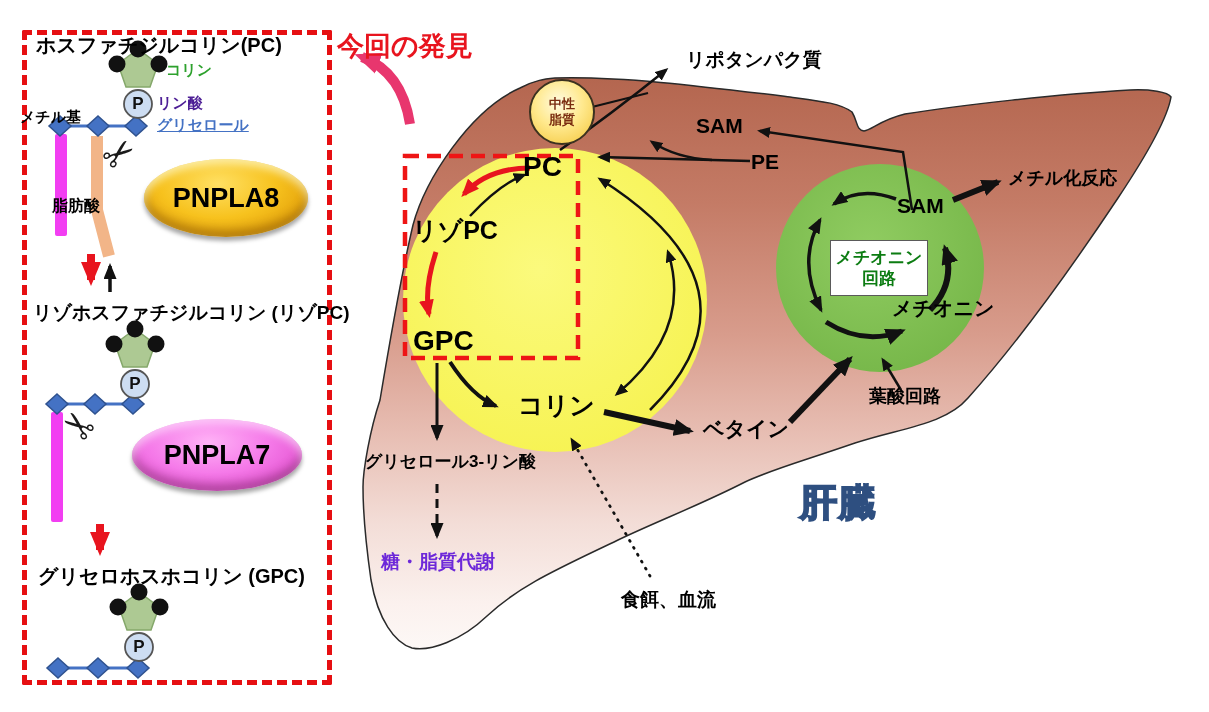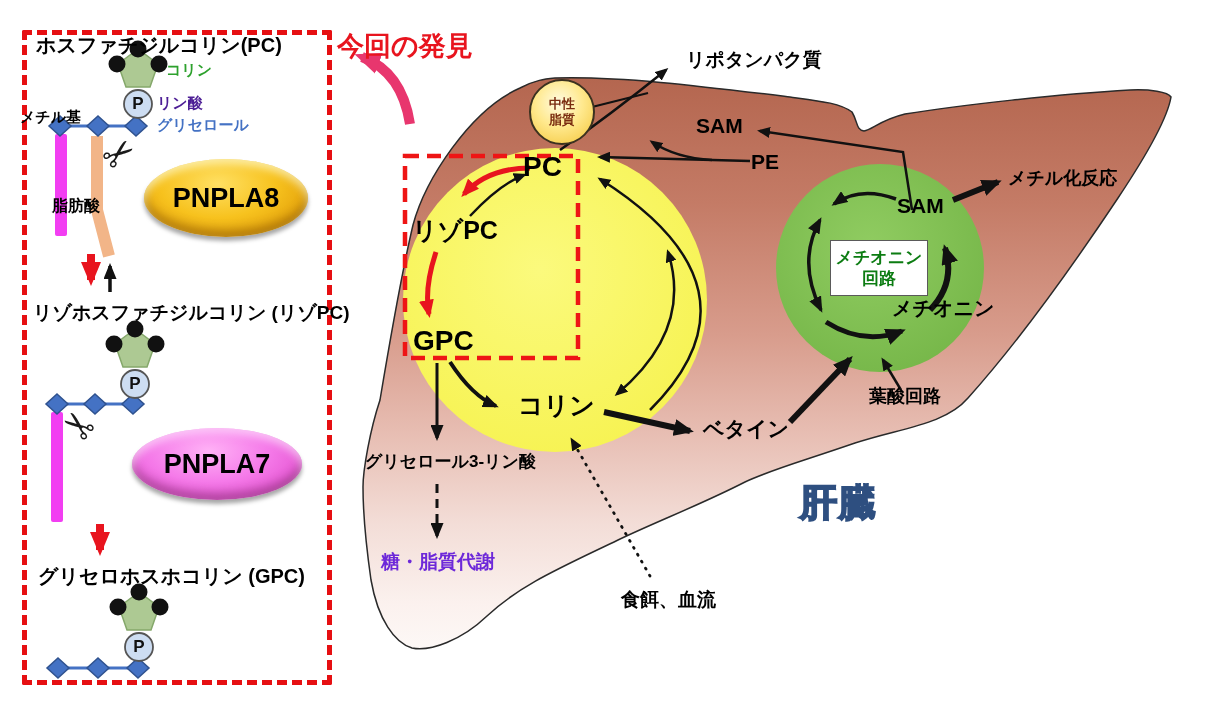--- a/index.html
+++ b/index.html
@@ -198,21 +198,21 @@
       </g>
       <circle cx="139" cy="647" r="14" fill="#cdddf2" stroke="#555" stroke-width="1.8"></circle>
     </g>
   </svg>
 
   <div class="panel-border" style="left:22px;top:30px;width:300px;height:645px;"></div>
 
   <div class="enzyme enzyme8" style="left:144px;top:159px;width:164px;height:78px;">
     <span>PNPLA8</span>
   </div>
-  <div class="enzyme enzyme7" style="left:132px;top:428px;width:170px;height:72px;">
+  <div class="enzyme enzyme7" style="left:132px;top:419px;width:170px;height:72px;">
     <span>PNPLA7</span>
   </div>
 
   <span class="scissors" style="left:103px;top:132px;transform:rotate(-38deg);">✂</span>
   <span class="scissors" style="left:62px;top:404px;transform:scaleX(-1) rotate(-38deg);">✂</span>
 
   <div class="pletter" style="left:124px;top:94px;">P</div>
   <div class="pletter" style="left:121px;top:374px;">P</div>
   <div class="pletter" style="left:125px;top:637px;">P</div>
 
@@ -223,21 +223,21 @@
 
   <div class="whitebox" style="left:830px;top:240px;width:96px;height:54px;">
     <span>メチオニン</span>
     <span>回路</span>
   </div>
 
   <div class="t" style="left:36px;top:34px;font-size:20px;font-weight:800;">ホスファチジルコリン(PC)</div>
   <div class="t" style="left:20px;top:66px;font-size:15px;font-weight:700;margin-top:42px;">メチル基</div>
   <div class="t" style="left:166px;top:61px;font-size:15px;font-weight:700;color:#2da12d;">コリン</div>
   <div class="t" style="left:157px;top:94px;font-size:15px;font-weight:700;color:#4c1d95;">リン酸</div>
-  <div class="t" style="left:157px;top:116px;font-size:15px;font-weight:700;color:#4472c4;">グリセロール</div>
+  <div class="t" style="left:157px;top:116px;font-size:15px;font-weight:700;color:#4472c4;text-decoration:underline;">グリセロール</div>
   <div class="t" style="left:52px;top:197px;font-size:16px;font-weight:700;">脂肪酸</div>
   <div class="t" style="left:33px;top:302px;font-size:19px;font-weight:800;">リゾホスファチジルコリン (リゾPC)</div>
   <div class="t" style="left:38px;top:565px;font-size:20px;font-weight:800;">グリセロホスホコリン (GPC)</div>
 
   <div class="t" style="left:337px;top:31px;font-size:27px;font-weight:800;color:#e8141e;">今回の発見</div>
 
   <div class="t" style="left:686px;top:49px;font-size:19px;font-weight:700;">リポタンパク質</div>
   <div class="t" style="left:696px;top:114px;font-size:21px;font-weight:800;">SAM</div>
   <div class="t" style="left:751px;top:150px;font-size:21px;font-weight:800;">PE</div>
   <div class="t" style="left:523px;top:151px;font-size:28px;font-weight:800;">PC</div>

